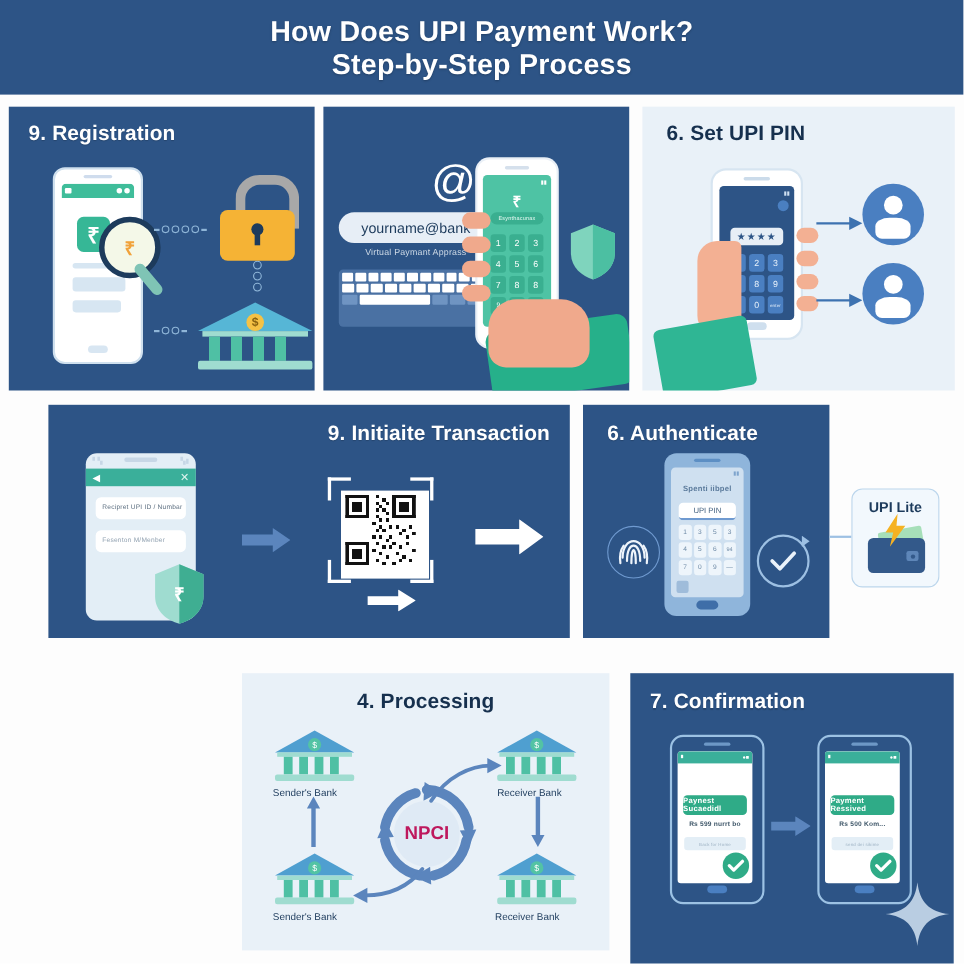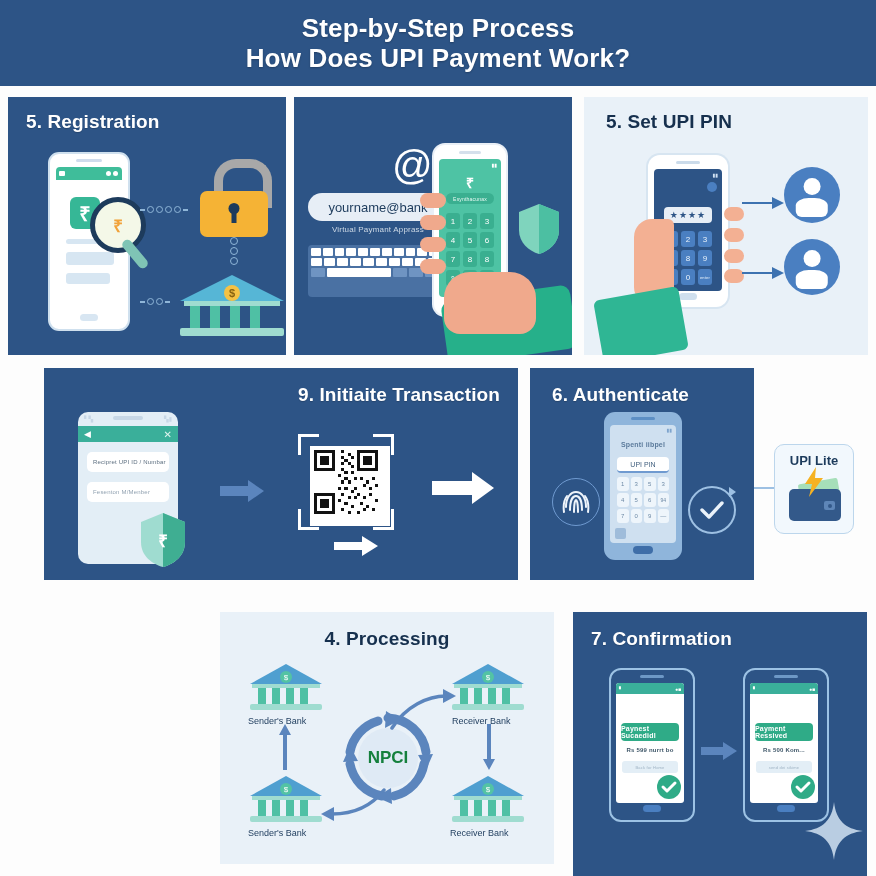--- a/index.html
+++ b/index.html
@@ -74,38 +74,38 @@
   .arrow-r{position:absolute;}
   .keypad{position:absolute;display:grid;grid-template-columns:repeat(3,1fr);gap:3px;}
   .key{display:flex;align-items:center;justify-content:center;border-radius:3px;font-size:8px;}
 
   .qr{position:absolute;background:#fff;}
   .bracket{position:absolute;border:3px solid #fff;}
 
   .lbl{position:absolute;font-size:9px;color:#1d3b5c;white-space:nowrap;}
 
   .npci{position:absolute;border-radius:50%;background:#dfeaf5;display:flex;align-items:center;justify-content:center;
-        font-weight:bold;font-size:17px;color:#15803d;}
+        font-weight:bold;font-size:17px;color:#be185d;}
 
   .pill{position:absolute;border-radius:20px;}
   .shield{position:absolute;}
   .sparkle{position:absolute;}
 </style>
 </head>
 <body>
 
 <div class="stage">
 
   <div class="header">
+    <div class="line">How Does UPI Payment Work?</div>
     <div class="line">Step-by-Step Process</div>
-    <div class="line">How Does UPI Payment Work?</div>
   </div>
 
   <div class="card dark" id="card1">
-    <div class="card-title">5. Registration</div>
+    <div class="card-title">9. Registration</div>
 
     <div class="phone phone-body" style="left:40px;top:55px;width:78px;height:175px;border-radius:11px;">
       <div class="notch" style="left:50%;top:5px;width:26px;height:3px;transform:translateX(-50%);"></div>
       <div class="screen" style="left:6px;top:13px;width:66px;height:142px;background:#fff;border-radius:4px;">
         <div style="position:absolute;left:0;top:0;width:100%;height:13px;background:#3fbd9a;"></div>
         <div style="position:absolute;left:3px;top:4px;width:6px;height:5px;background:#fff;border-radius:1px;"></div>
         <div style="position:absolute;right:4px;top:4px;width:5px;height:5px;background:#fff;border-radius:50%;"></div>
         <div style="position:absolute;right:11px;top:4px;width:5px;height:5px;background:#fff;border-radius:50%;"></div>
 
         <div style="position:absolute;left:14px;top:30px;width:30px;height:32px;background:#36b796;border-radius:6px;
@@ -233,21 +233,21 @@
 
     <div class="shield" style="left:224px;top:106px;width:42px;height:52px;">
       <svg width="42" height="52" viewBox="0 0 42 52">
           <path d="M21 1 L41 9 V27 C41 40 31 48 21 51 C11 48 1 40 1 27 V9 Z" fill="#7fd4bd"></path>
           <path d="M21 1 L41 9 V27 C41 40 31 48 21 51 Z" fill="#4cbfa2"></path>
         </svg>
     </div>
   </div>
 
   <div class="card light" id="card3">
-    <div class="card-title">5. Set UPI PIN</div>
+    <div class="card-title">6. Set UPI PIN</div>
 
     <div class="phone" style="left:64px;top:58px;width:80px;height:152px;background:#fff;border-radius:12px;box-shadow:0 0 0 2px #d7e5f1;">
       <div class="notch" style="left:50%;top:6px;width:24px;height:3px;transform:translateX(-50%);background:#cbdbea;"></div>
       <div class="screen" style="left:6px;top:14px;width:68px;height:122px;background:#2d5486;border-radius:4px;">
         <div style="position:absolute;right:4px;top:3px;font-size:5px;color:#cfe0f2;">▮▮</div>
         <div style="position:absolute;right:5px;top:13px;width:10px;height:10px;border-radius:50%;background:#4a7fc1;"></div>
         <div style="position:absolute;left:10px;top:38px;width:48px;height:16px;background:#e7eef6;border-radius:4px;
                     display:flex;align-items:center;justify-content:center;color:#2d5486;font-size:9px;letter-spacing:1px;">★★★★</div>
         <div class="keypad" style="left:10px;top:62px;width:48px;grid-template-rows:repeat(3,16px);">
           <div class="key" style="background:#4a7fc1;color:#e9f2fb;">4</div>

